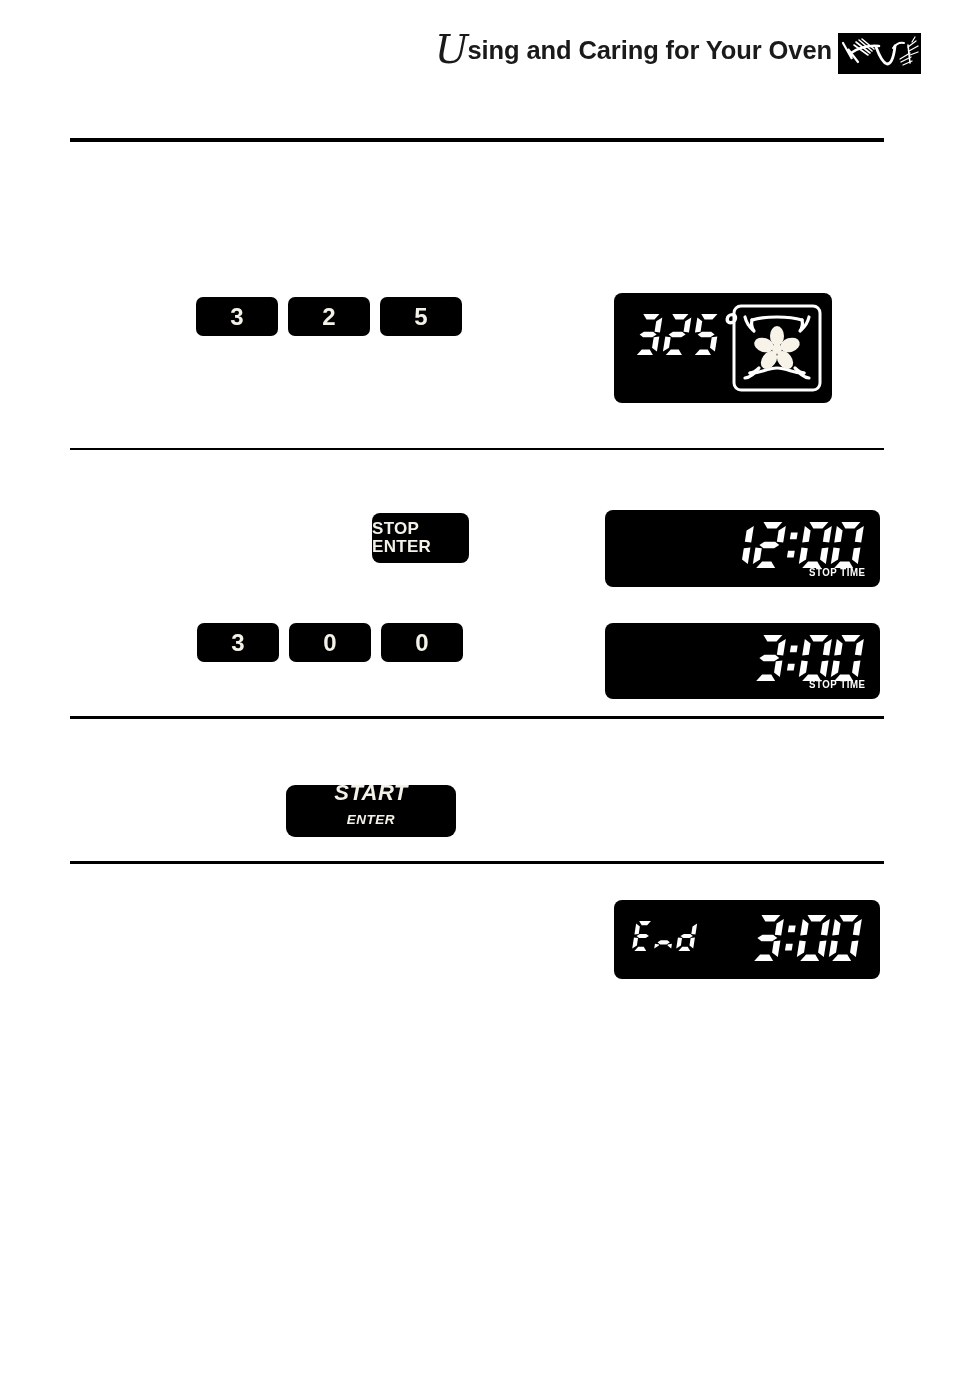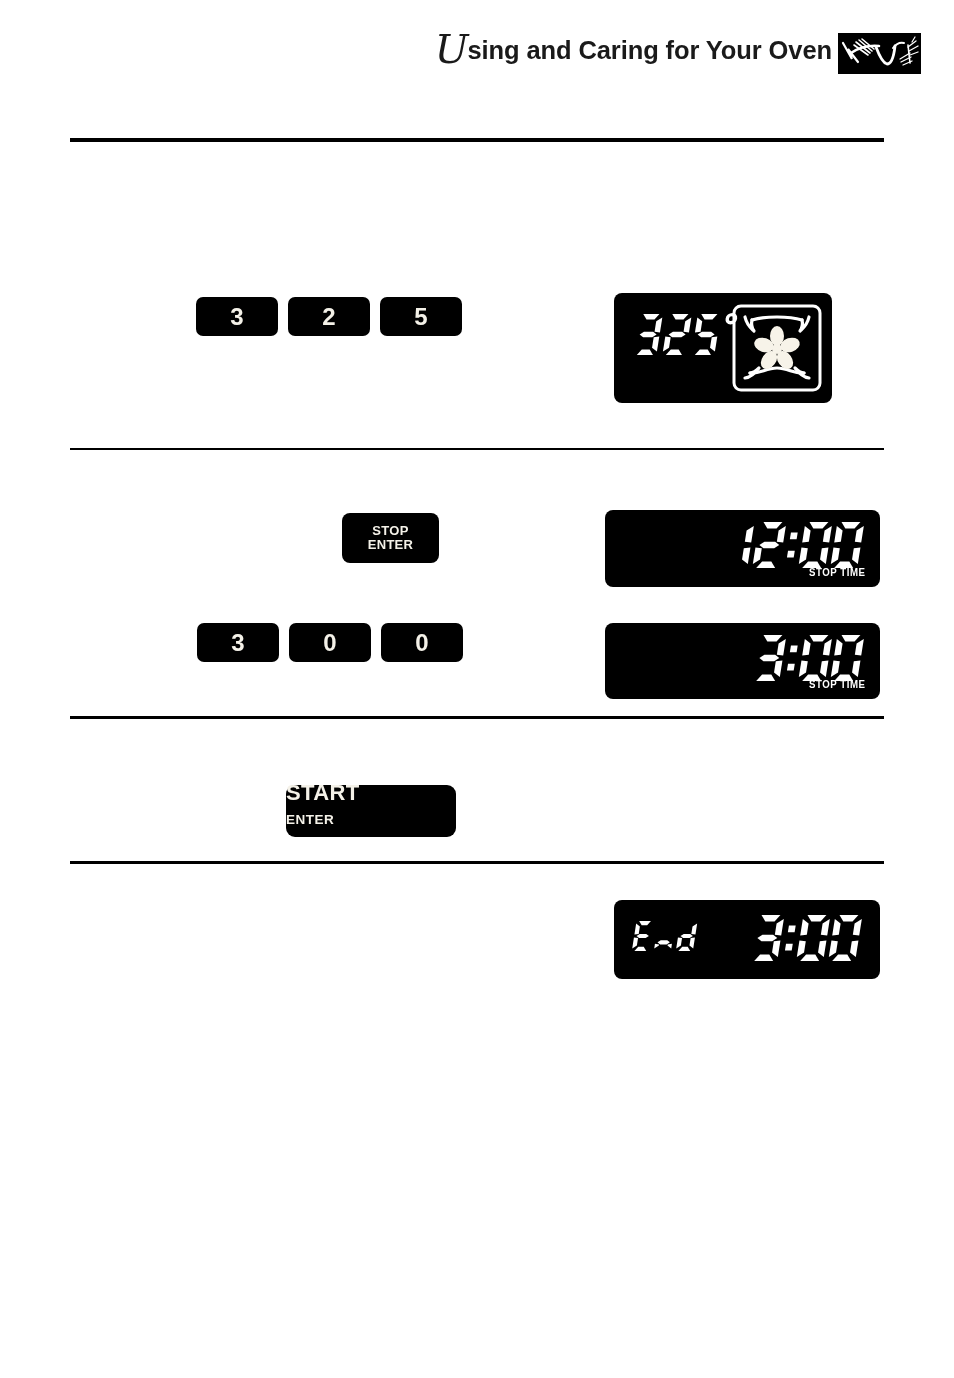--- a/index.html
+++ b/index.html
@@ -87,52 +87,53 @@
     font-size: 24px;
     margin-right: 10px;
   }
   .key-num:last-child { margin-right: 0; }
 
   #keypad-325 { left: 196px; top: 297px; }
   #keypad-300 { left: 197px; top: 623px; }
 
   .key-stoptime {
     position: absolute;
-    left: 342px;
+    left: 372px;
     top: 513px;
     width: 97px;
     height: 50px;
     background: #000;
     border-radius: 8px;
     color: #f4f1e8;
     display: flex;
     flex-direction: column;
-    align-items: center;
+    align-items: flex-start;
     justify-content: center;
     font-weight: bold;
-    font-size: 13px;
+    font-size: 17px;
     line-height: 1.08;
     letter-spacing: 0.3px;
   }
 
   .key-start {
     position: absolute;
     left: 286px;
     top: 785px;
     width: 170px;
     height: 52px;
     background: #000;
     border-radius: 9px;
     color: #f4f1e8;
     display: flex;
     flex-direction: column;
-    align-items: flex-start;
+    align-items: center;
     justify-content: center;
     padding: 0;
     box-sizing: border-box;
+    font-style: italic;
   }
   .key-start .start-label {
     font-size: 22px;
     font-weight: bold;
     letter-spacing: 0.4px;
     margin-top: 2px;
   }
   .key-start .start-divider {
     width: 140px;
     height: 4px;

